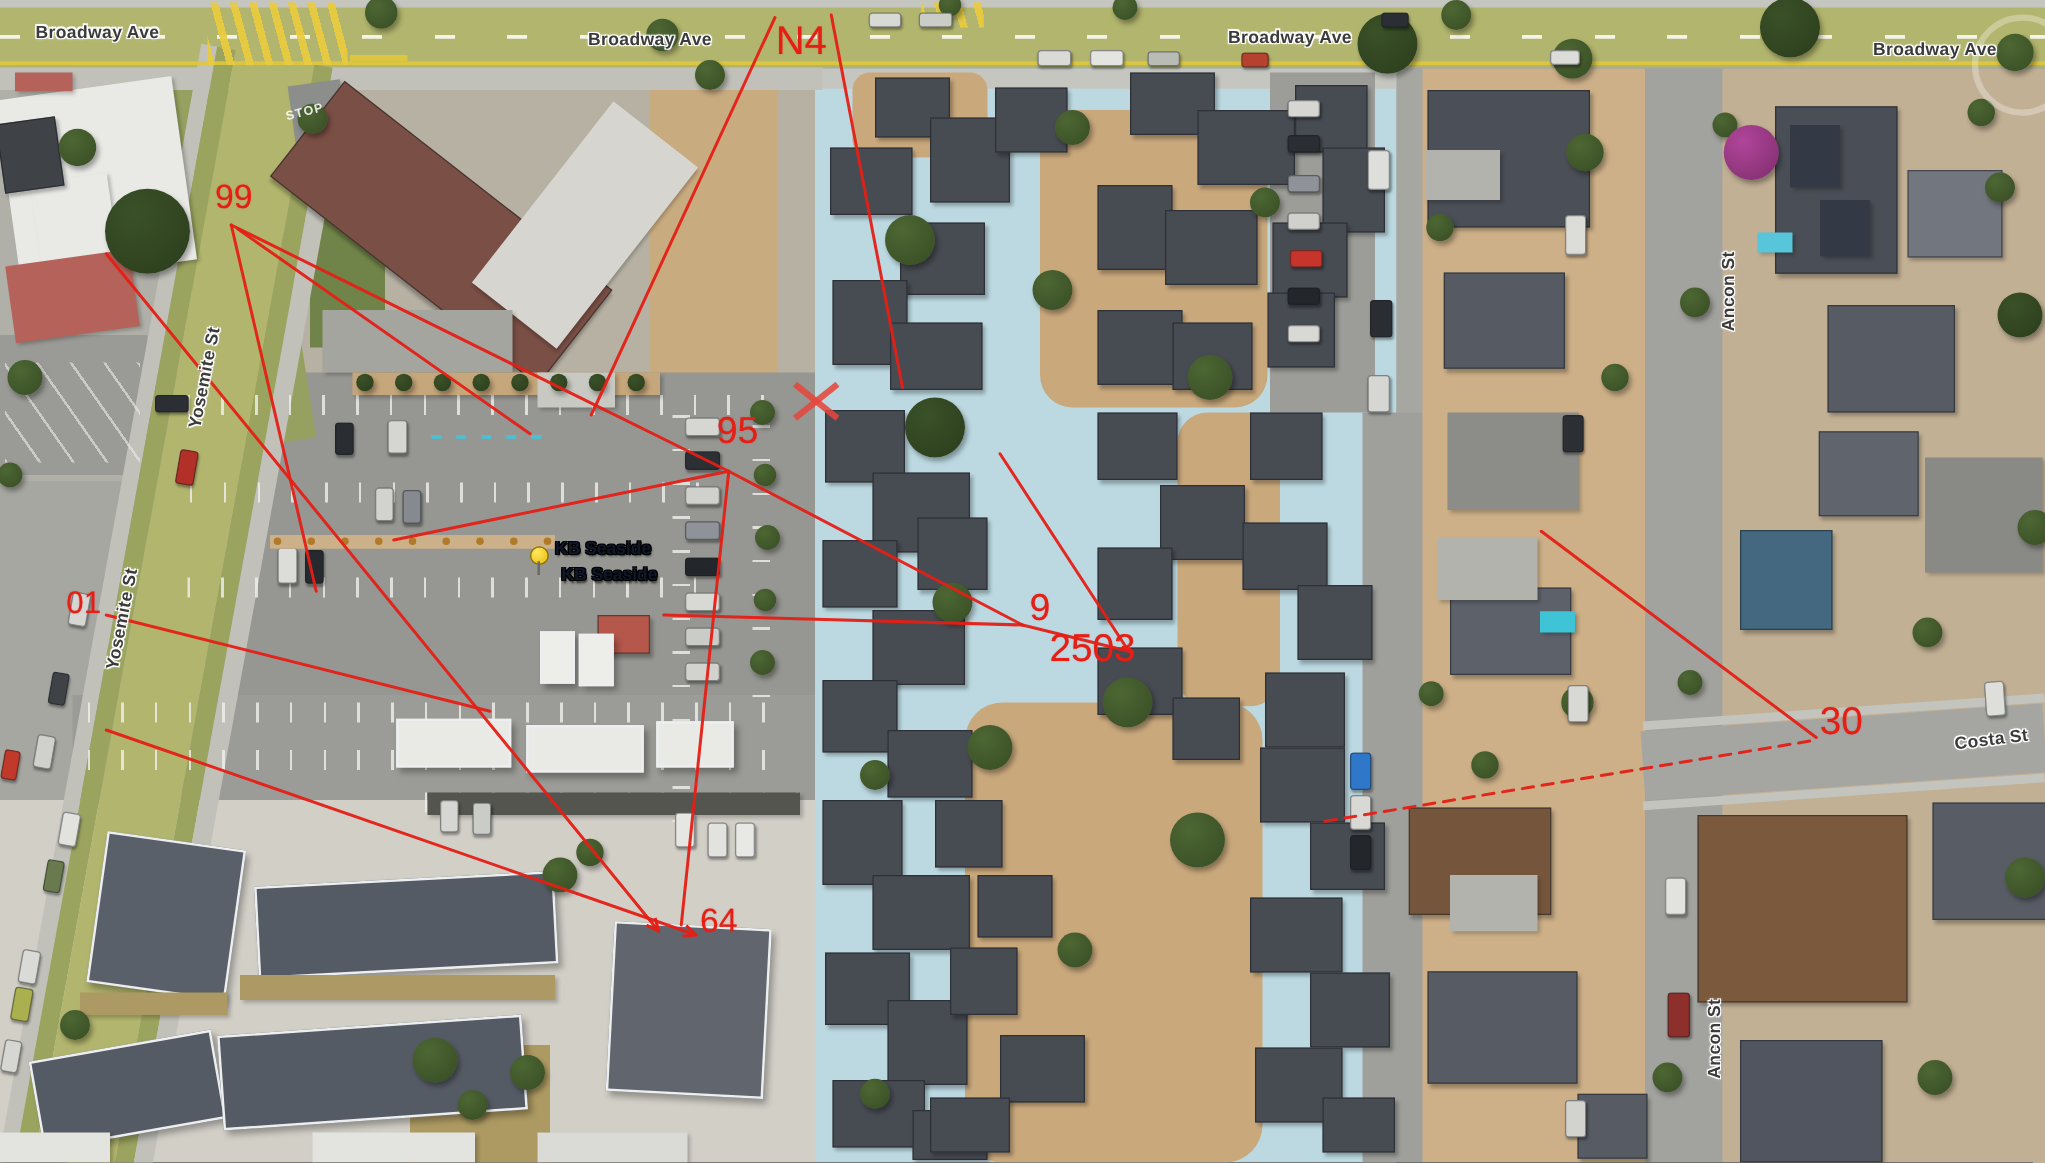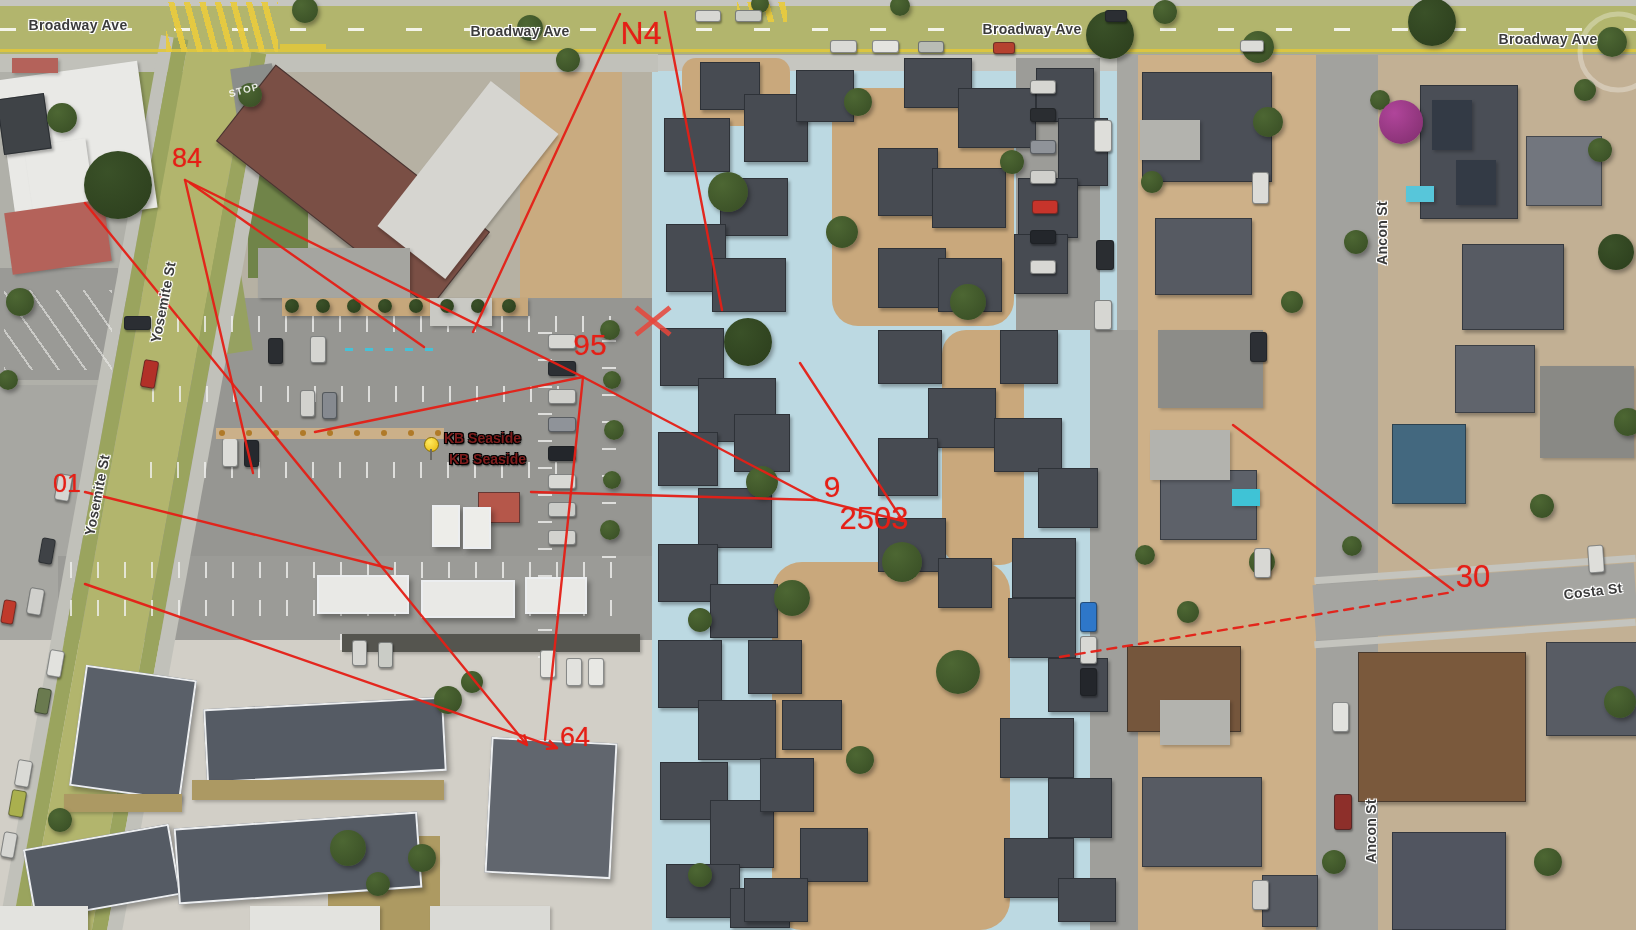--- a/index.html
+++ b/index.html
@@ -23,21 +23,21 @@
       repeating-linear-gradient(38deg,rgba(110,126,148,.9) 0 1.5px,transparent 1.5px 11px),
       repeating-linear-gradient(128deg,rgba(110,126,148,.9) 0 1.5px,transparent 1.5px 17px);}
   .mk-yellow{background:rgba(224,198,60,.9);}
   .street-label{position:absolute;transform:translate(-50%,-50%);font-weight:bold;font-size:14px;
       color:#3b3b3b;white-space:nowrap;letter-spacing:.3px;
       text-shadow:-1px -1px 0 #fff,1px -1px 0 #fff,-1px 1px 0 #fff,1px 1px 0 #fff,0 0 3px #fff;}
   .stop-label{position:absolute;transform:translate(-50%,-50%);font-weight:bold;font-size:10px;
       color:rgba(255,255,255,.85);letter-spacing:1px;text-shadow:none;}
   .red-label{position:absolute;transform:translate(-50%,-50%);color:#e51f16;white-space:nowrap;
       font-weight:400;text-shadow:0 0 1px rgba(229,31,22,.6);}
-  .poi-label{position:absolute;font-weight:bold;font-size:14px;color:#7f1d1d;white-space:nowrap;
+  .poi-label{position:absolute;font-weight:bold;font-size:14px;color:#0f172a;white-space:nowrap;
       text-shadow:-1px -1px 0 #000,1px -1px 0 #000,-1px 1px 0 #000,1px 1px 0 #000,1px 2px 2px rgba(0,0,0,.8);}
   svg.overlay{position:absolute;inset:0;pointer-events:none;}
   .pin{position:absolute;width:14px;height:24px;}
   .pin .head{position:absolute;left:0;top:0;width:13px;height:13px;border-radius:50%;
       background:radial-gradient(circle at 35% 30%,#ffe95e,#e8b80d);border:1px solid #8a6d00;}
   .pin .stem{position:absolute;left:6px;top:12px;width:2px;height:11px;background:#6b6b66;}
 </style>
 </head>
 <body>
 
@@ -358,21 +358,21 @@
       <div class="street-label" style="left: 520px; top: 31px; transform: translate(-50%, -50%) rotate(0deg);">Broadway Ave</div>
       <div class="street-label" style="left: 1032px; top: 29px; transform: translate(-50%, -50%) rotate(0deg);">Broadway Ave</div>
       <div class="street-label" style="left: 1548px; top: 39px; transform: translate(-50%, -50%) rotate(0deg);">Broadway Ave</div>
       <div class="street-label" style="left: 163px; top: 302px; transform: translate(-50%, -50%) rotate(-79deg);">Yosemite St</div>
       <div class="street-label" style="left: 97px; top: 495px; transform: translate(-50%, -50%) rotate(-79deg);">Yosemite St</div>
       <div class="street-label" style="left: 1382px; top: 233px; transform: translate(-50%, -50%) rotate(-90deg);">Ancon St</div>
       <div class="street-label" style="left: 1371px; top: 831px; transform: translate(-50%, -50%) rotate(-90deg);">Ancon St</div>
       <div class="street-label" style="left: 1593px; top: 591px; transform: translate(-50%, -50%) rotate(-7deg);">Costa St</div>
       <div class="stop-label" style="left: 244px; top: 90px; transform: translate(-50%, -50%) rotate(-14deg);">STOP</div>
       <div class="red-label" style="left: 641px; top: 33px; font-size: 32px;">N4</div>
-      <div class="red-label" style="left: 187px; top: 158px; font-size: 27px;">84</div>
+      <div class="red-label" style="left: 187px; top: 158px; font-size: 27px;">99</div>
       <div class="red-label" style="left: 590px; top: 345px; font-size: 30px;">95</div>
       <div class="red-label" style="left: 67px; top: 483px; font-size: 25px;">01</div>
       <div class="red-label" style="left: 832px; top: 487px; font-size: 30px;">9</div>
       <div class="red-label" style="left: 874px; top: 519px; font-size: 31px;">2503</div>
       <div class="red-label" style="left: 575px; top: 737px; font-size: 27px;">64</div>
       <div class="red-label" style="left: 1473px; top: 577px; font-size: 31px;">30</div>
       <div class="pin" style="left: 424px; top: 437px;">
         <div class="head"></div>
         <div class="stem"></div>
       </div>

